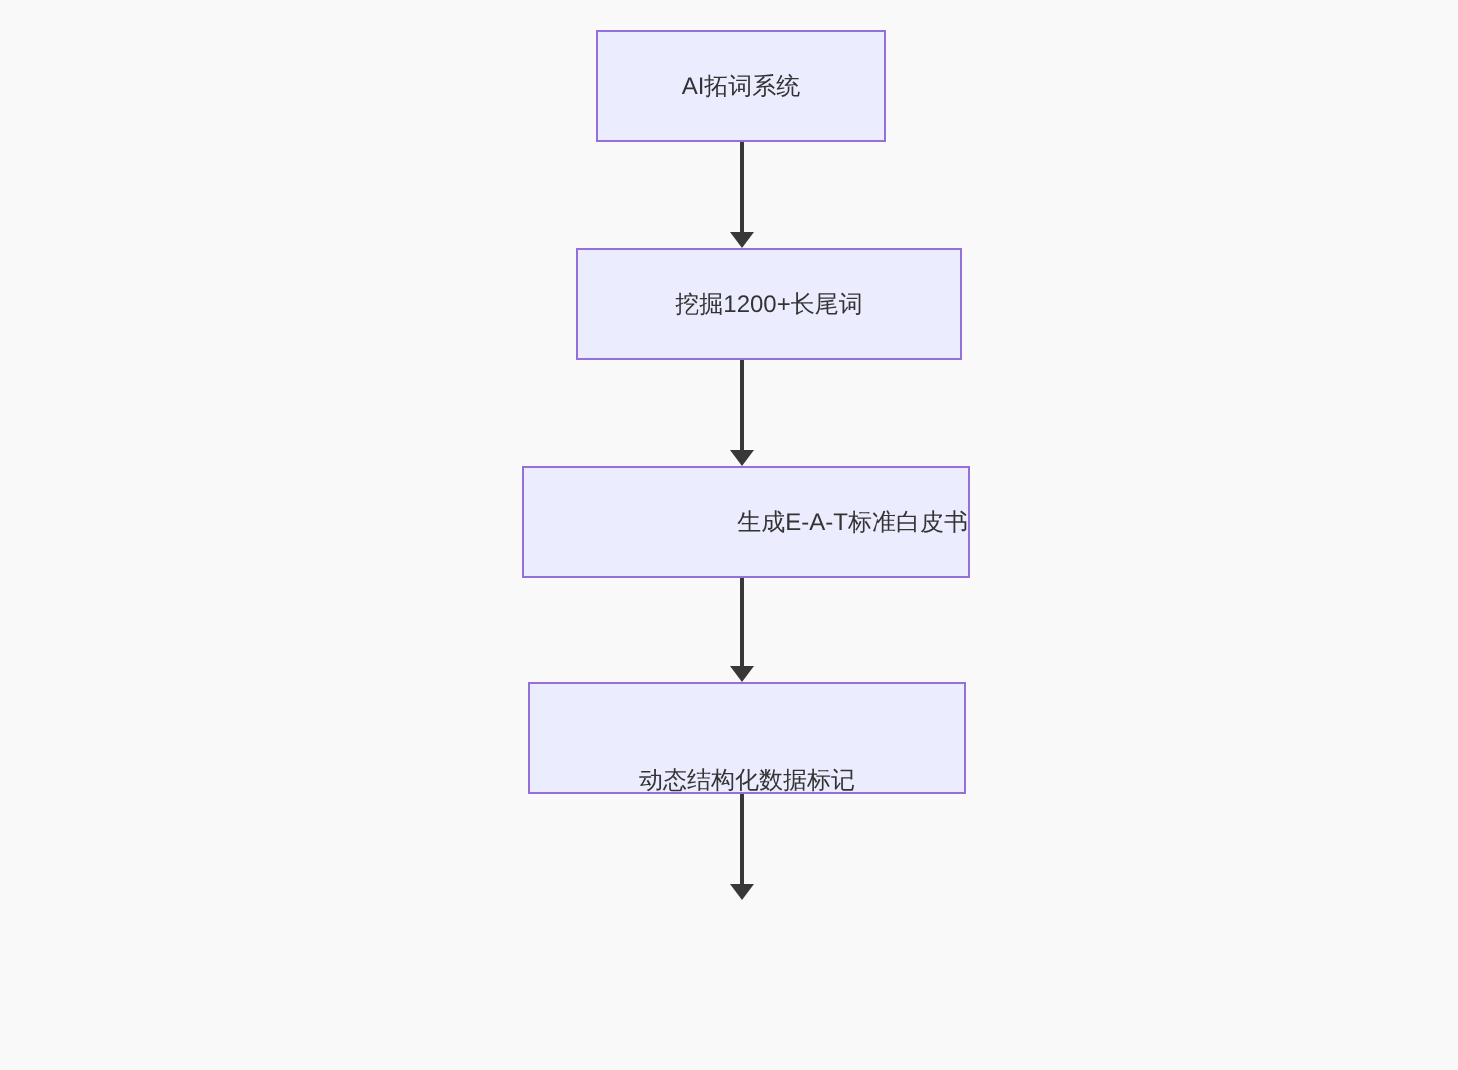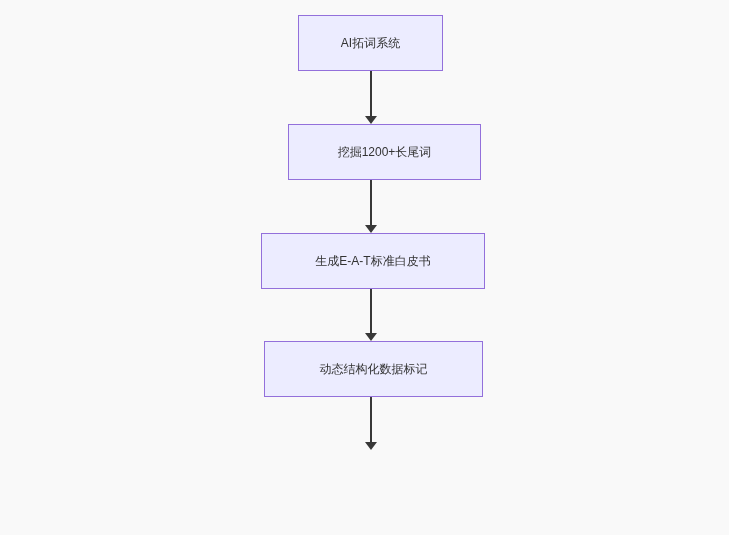--- a/index.html
+++ b/index.html
@@ -27,22 +27,22 @@
     font-size: 12px;
     line-height: 1;
     display: flex;
     align-items: center;
     justify-content: center;
     text-align: center;
     white-space: nowrap;
   }
   .node-1 { left: 298px; top:  15px; width: 145px; height: 56px; }
   .node-2 { left: 288px; top: 124px; width: 193px; height: 56px; }
-  .node-3 { left: 261px; top: 233px; width: 224px; height: 56px; }
-  .node-4 { left: 264px; top: 341px; width: 219px; height: 56px; }
+  .node-3 { left: 261px; top: 233px; width: 224px; height: 56px; justify-content: flex-end; }
+  .node-4 { left: 264px; top: 341px; width: 219px; height: 56px; align-items: flex-end; }
   .node-5 { left: 255px; top: 450px; width: 231px; height: 56px; }
 
   .edge-line {
     position: absolute;
     left: 370px;
     width: 2px;
     background: #383838;
   }
   .edge-head {
     position: absolute;

